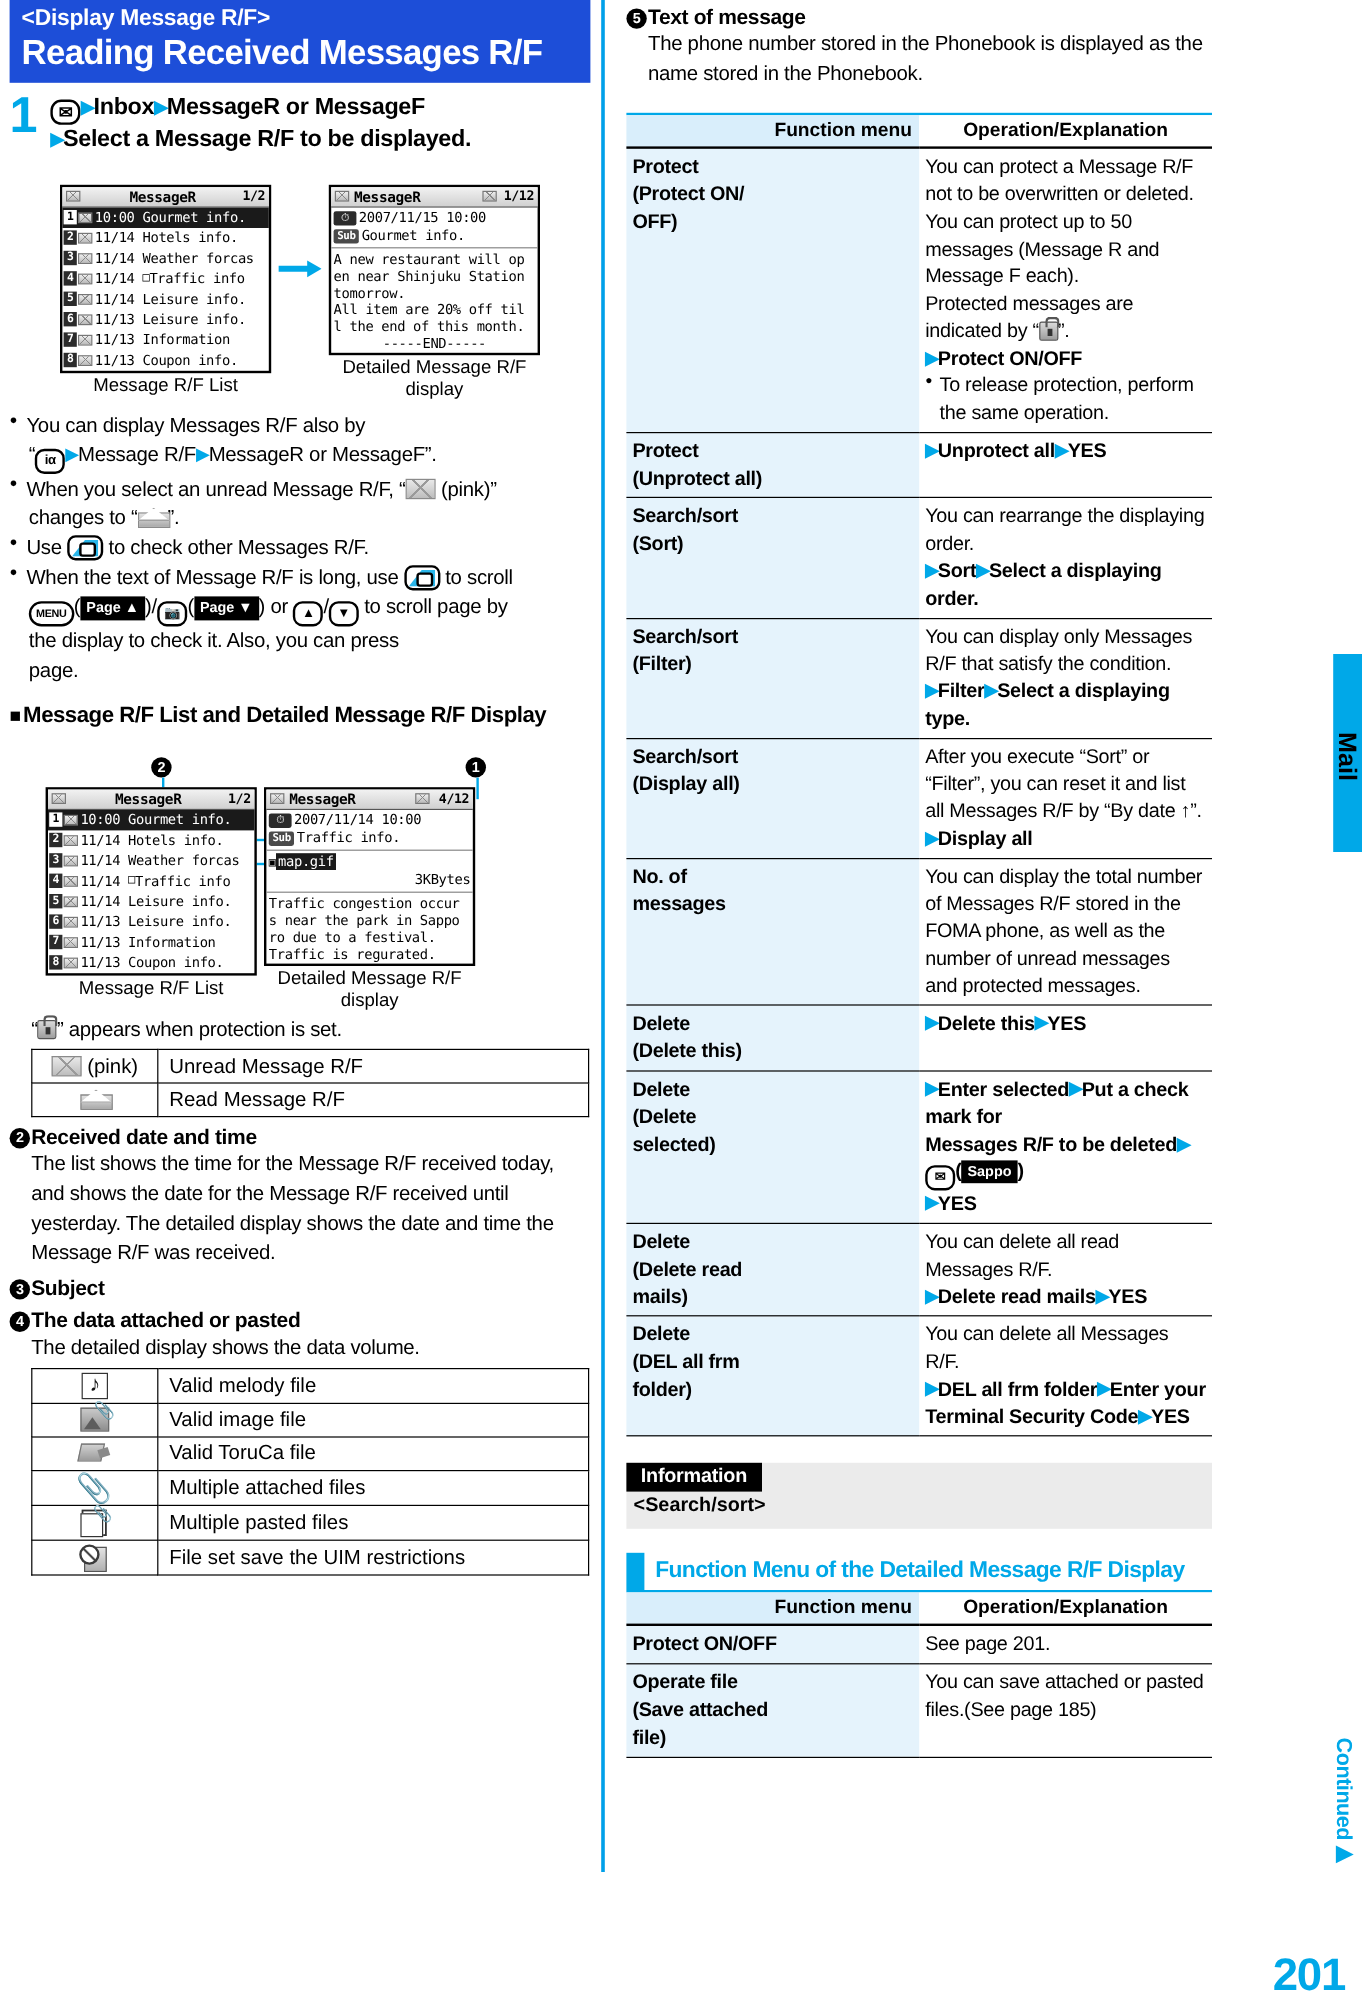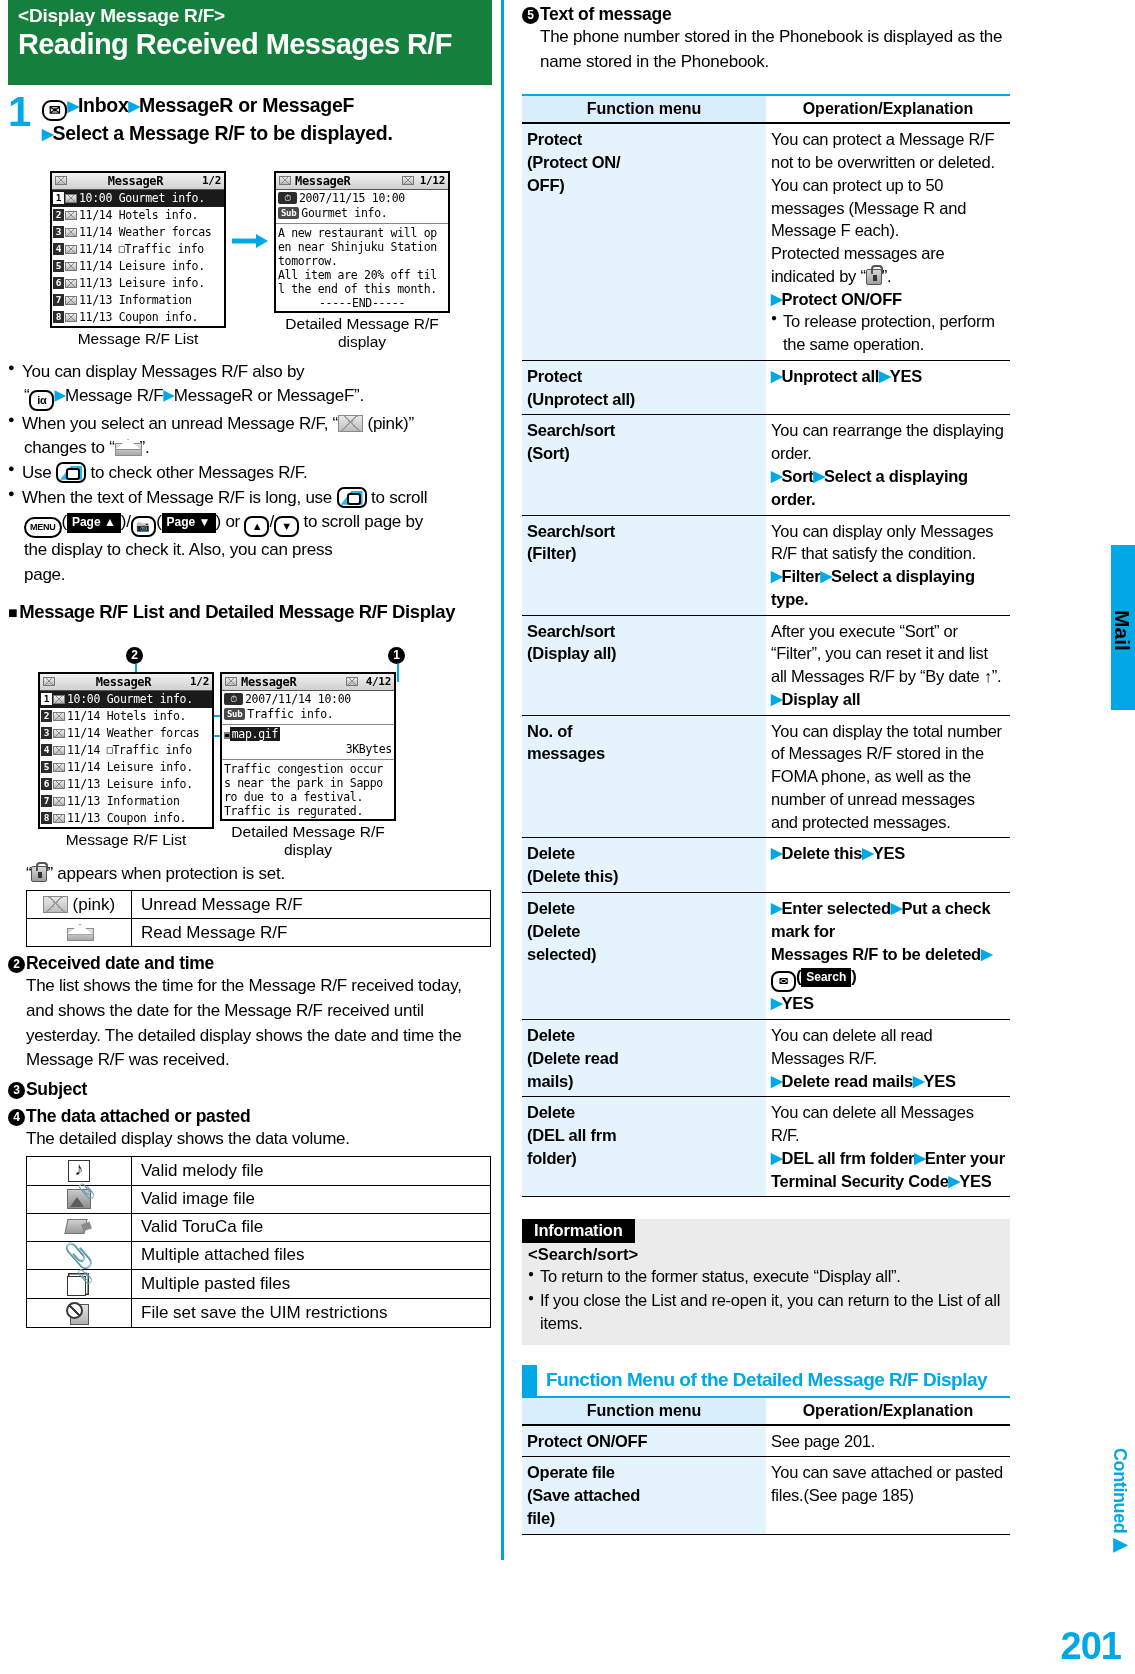--- a/index.html
+++ b/index.html
@@ -13,21 +13,21 @@
     overflow:hidden;
   }
   .page { position:relative; width:1135px; height:1674px; }
 
   
   .col-left  { position:absolute; left:8px;  top:0;  width:484px; }
   .col-right { position:absolute; left:522px; top:0; width:488px; }
   .col-divider { position:absolute; left:501px; top:0; width:3px; height:1560px; background:#00a0e9; }
 
   
-  .chapter-banner { background:#15803d; color:#fff; padding:5px 10px 24px 10px; }
+  .chapter-banner { background:#1d4ed8; color:#fff; padding:5px 10px 8px 10px; }
   .chapter-sub { font-size:19px; font-weight:bold; letter-spacing:-0.2px; line-height:1.15; }
   .chapter-title { font-size:29px; font-weight:bold; line-height:1.1; margin-top:2px; letter-spacing:-0.6px; }
 
   
   .step-row { display:flex; margin-top:8px; }
   .step-num { font-size:42px; font-weight:bold; color:#00a8e8; line-height:0.92; width:34px; flex:0 0 34px; }
   .step-body { font-size:19.5px; font-weight:bold; line-height:1.33; letter-spacing:-0.3px; }
   .tri { color:#00a8e8; font-size:15px; vertical-align:1px; letter-spacing:-1px;}
   .keybtn {
     display:inline-block; border:2.2px solid #000; border-radius:9px;
@@ -165,21 +165,21 @@
 
   
   .bluesec { display:flex; align-items:stretch; margin-top:20px; border-bottom:2.5px solid #00a8e8; }
   .bluesec .bar { width:15px; background:#00a8e8; flex:0 0 15px; }
   .bluesec .txt { color:#00a8e8; font-size:20.5px; font-weight:bold; padding:4px 0 5px 9px;
      letter-spacing:-0.5px; white-space:nowrap; }
 
   
   table.fm { border-collapse:collapse; width:488px; table-layout:fixed; }
   table.fm th {
-    background:#d9eefb; font-size:16px; font-weight:bold; padding:4px 6px; text-align:center;
+    background:#d9eefb; font-size:16px; font-weight:bold; padding:4px 6px; text-align:right;
     border-bottom:2px solid #000;
   }
   table.fm th.c2 { background:#fff; text-align:center; }
   table.fm td { vertical-align:top; font-size:16.5px; line-height:1.38; padding:4px 5px;
      border-bottom:1px solid #000; letter-spacing:-0.25px; }
   table.fm td.c1 { background:#e5f3fc; font-weight:bold; width:128px; }
   table.fm td.c2 { width:360px; }
   table.fm .b { font-weight:bold; }
   table.fm ul { list-style:none; margin:0; padding:0 0 0 12px; }
   table.fm ul li { position:relative; }
@@ -550,21 +550,21 @@
       </tr>
 
       <tr>
         <td class="c1">
           <div>Delete</div>
           <div>(Delete</div>
           <div>selected)</div>
         </td>
         <td class="c2">
           <div class="b"><span class="tri">▶</span><span>Enter selected</span><span class="tri">▶</span><span>Put a check mark for</span></div>
-          <div class="b"><span>Messages R/F to be deleted</span><span class="tri">▶</span><span class="keybtn sm">✉</span>(<span class="key-tag">Search</span>)</div>
+          <div class="b"><span>Messages R/F to be deleted</span><span class="tri">▶</span><span class="keybtn sm">✉</span>(<span class="key-tag">Sappo</span>)</div>
           <div class="b"><span class="tri">▶</span><span>YES</span></div>
         </td>
       </tr>
 
       <tr>
         <td class="c1">
           <div>Delete</div>
           <div>(Delete read</div>
           <div>mails)</div>
         </td>
@@ -584,28 +584,20 @@
           <div>You can delete all Messages R/F.</div>
           <div class="b"><span class="tri">▶</span><span>DEL all frm folder</span><span class="tri">▶</span><span>Enter your Terminal Security Code</span><span class="tri">▶</span><span>YES</span></div>
         </td>
       </tr>
     </tbody>
       </table>
 
     <div class="infobox">
       <div class="infohdr">Information</div>
       <div class="sub">&lt;Search/sort&gt;</div>
-      <ul>
-        <li>
-            <span class="cont">To return to the former status, execute “Display all”.</span>
-          </li>
-        <li>
-            <span class="cont">If you close the List and re-open it, you can return to the List of all items.</span>
-          </li>
-      </ul>
     </div>
 
     <div class="bluesec">
       <div class="bar"></div>
       <div class="txt" style="font-size:19px;">Function Menu of the Detailed Message R/F Display</div>
     </div>
 
     <table class="fm">
       <tbody>
           <tr>

